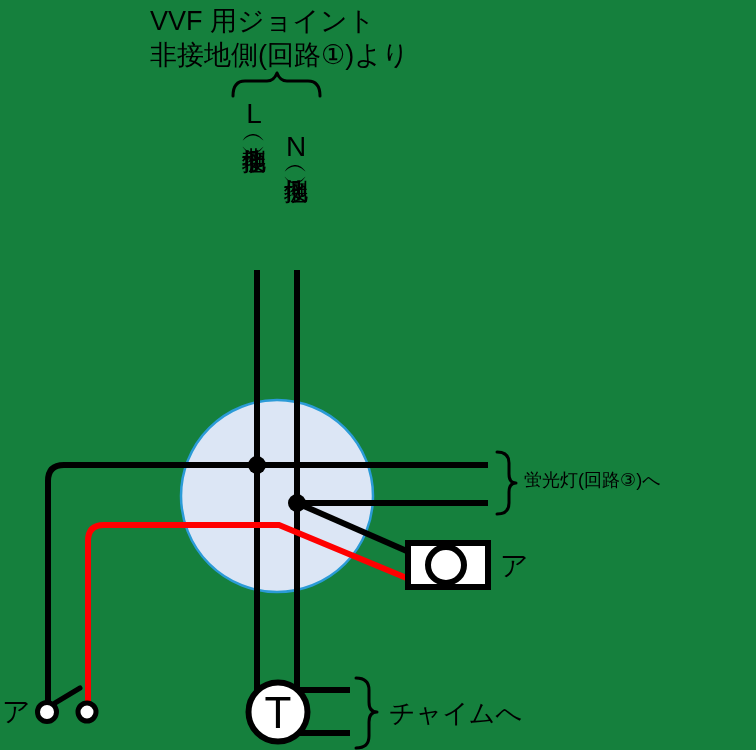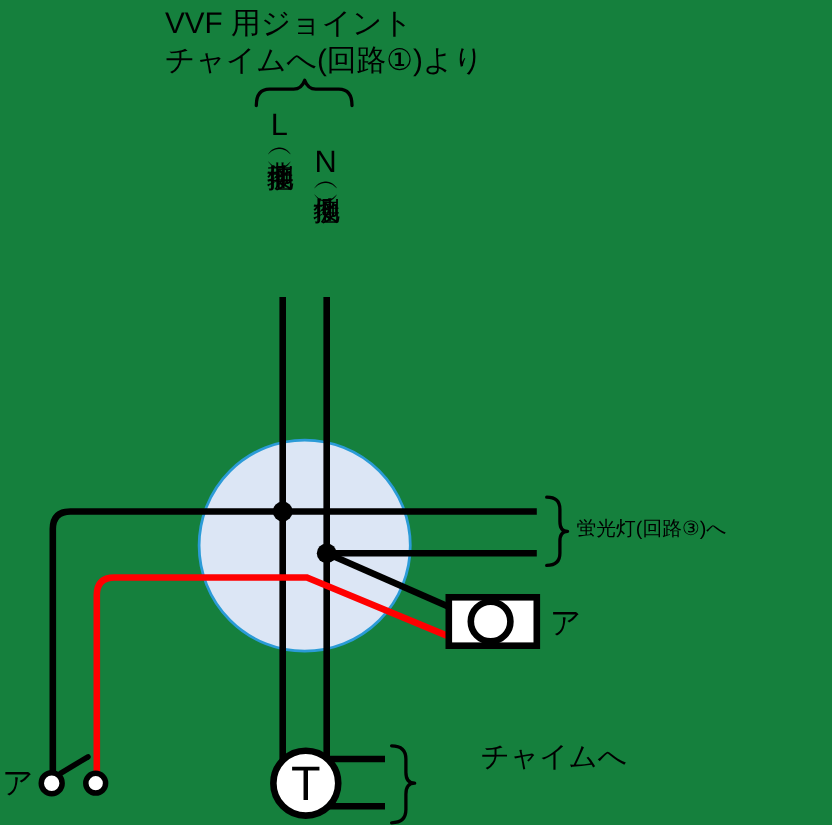--- a/index.html
+++ b/index.html
@@ -60,26 +60,26 @@
     <circle cx="47" cy="712" r="9.5" fill="#ffffff" stroke="#000" stroke-width="5"></circle>
     <circle cx="87" cy="712" r="9" fill="#ffffff" stroke="#000" stroke-width="5"></circle>
     <path d="M55,703 L80,688" stroke="#000" stroke-width="5" stroke-linecap="round" fill="none"></path>
 
     <path class="brace" d="M233,96 Q233,81 245,81 H267 Q274,81 277,73 Q280,81 287,81 H308 Q320,81 320,96"></path>
     <path class="brace" d="M497,452 Q509,452 509,463 V474 Q509,483 516,483 Q509,483 509,492 V503 Q509,514 497,514"></path>
     <path class="brace" d="M356,678 Q369,678 369,690 V702 Q369,712 377,712 Q369,712 369,722 V736 Q369,748 356,748"></path>
   </svg>
 
   <div class="t hdr" style="top:5px;">VVF 用ジョイント</div>
-  <div class="t hdr" style="top:39px;">チャイムへ(回路①)より</div>
+  <div class="t hdr" style="top:39px;">非接地側(回路①)より</div>
 
   <div class="t letter" style="left:254px; top:96px;">L</div>
   <div class="t vert" style="left:254px; top:127px;">（非接地側）</div>
   <div class="t letter" style="left:296px; top:129px;">N</div>
   <div class="t vert" style="left:296px; top:158px;">（接地側）</div>
 
   <div class="t" style="left:524px; top:469px; font-size:18px;">蛍光灯(回路③)へ</div>
   <div class="t" style="left:500px; top:548px; font-size:28px;">ア</div>
   <div class="t" style="left:2px;   top:694px; font-size:28px;">ア</div>
-  <div class="t" style="left:389px; top:671px; font-size:26px;margin-left:48px;">チャイムへ</div>
+  <div class="t" style="left:389px; top:697px; font-size:26px;">チャイムへ</div>
   <div class="t" style="left:278px; top:713px; font-size:44px; line-height:1; transform:translate(-50%,-50%);">T</div>
 
 </div>
 
 </body></html>

